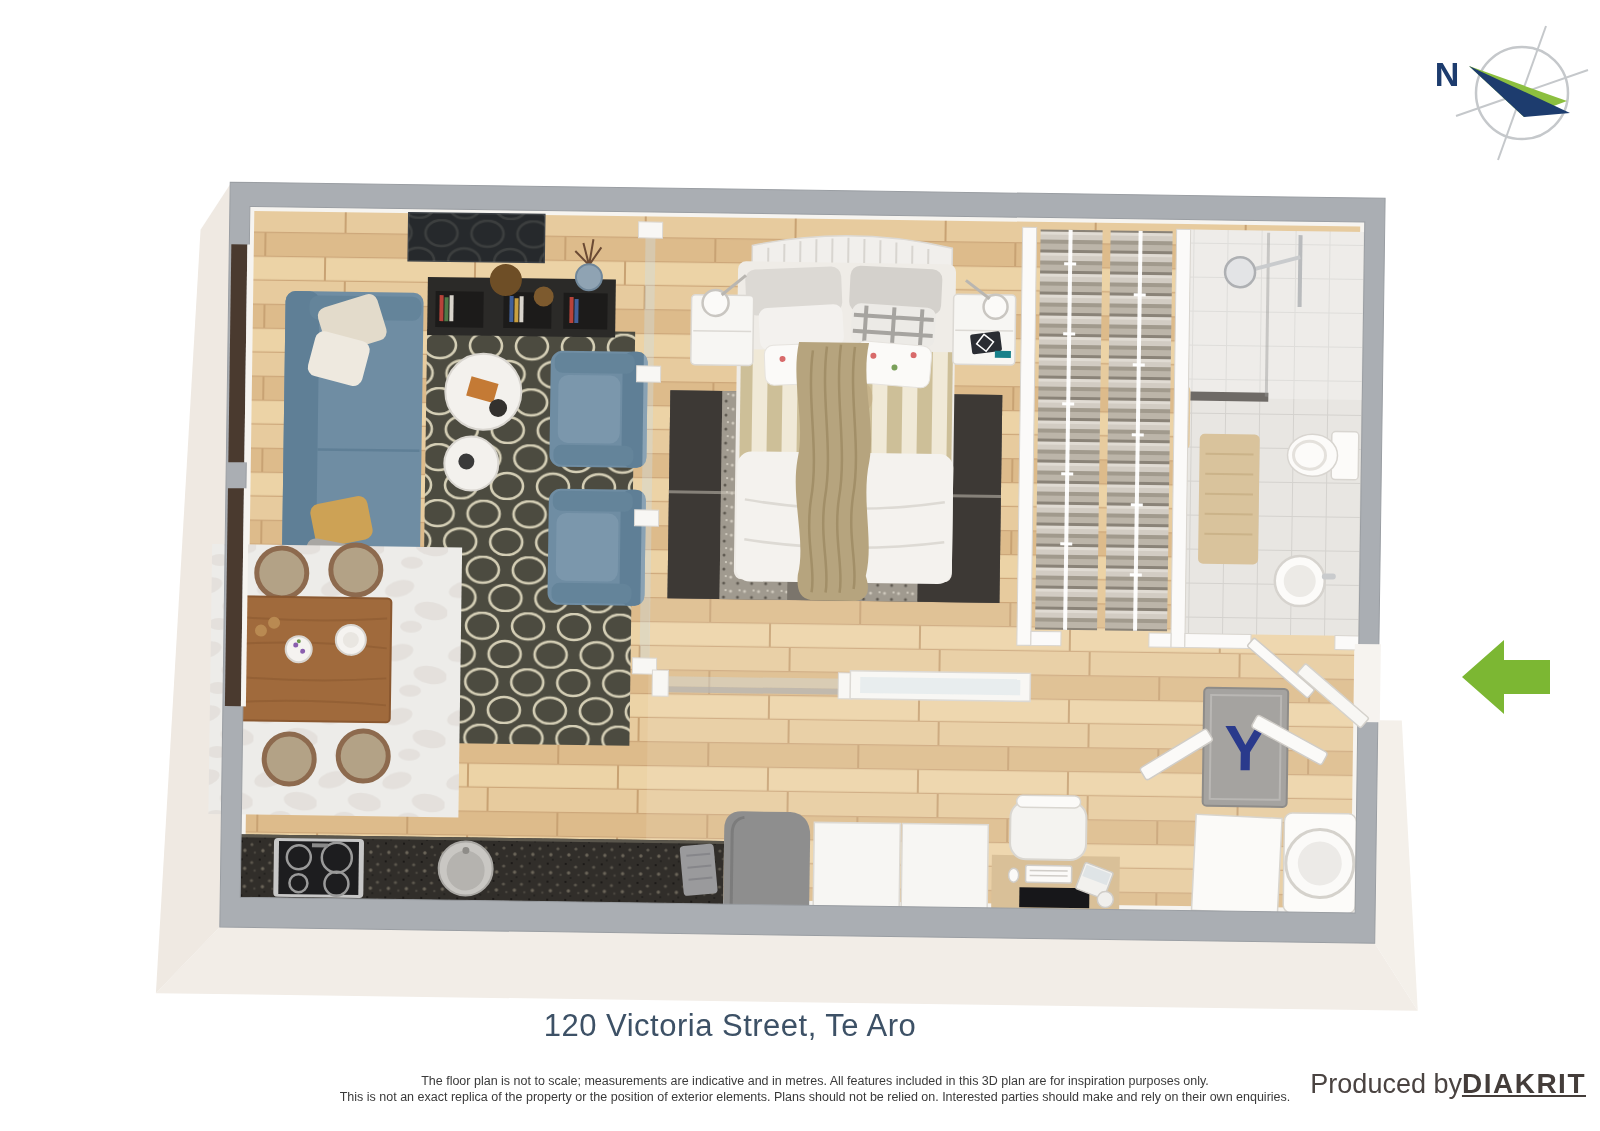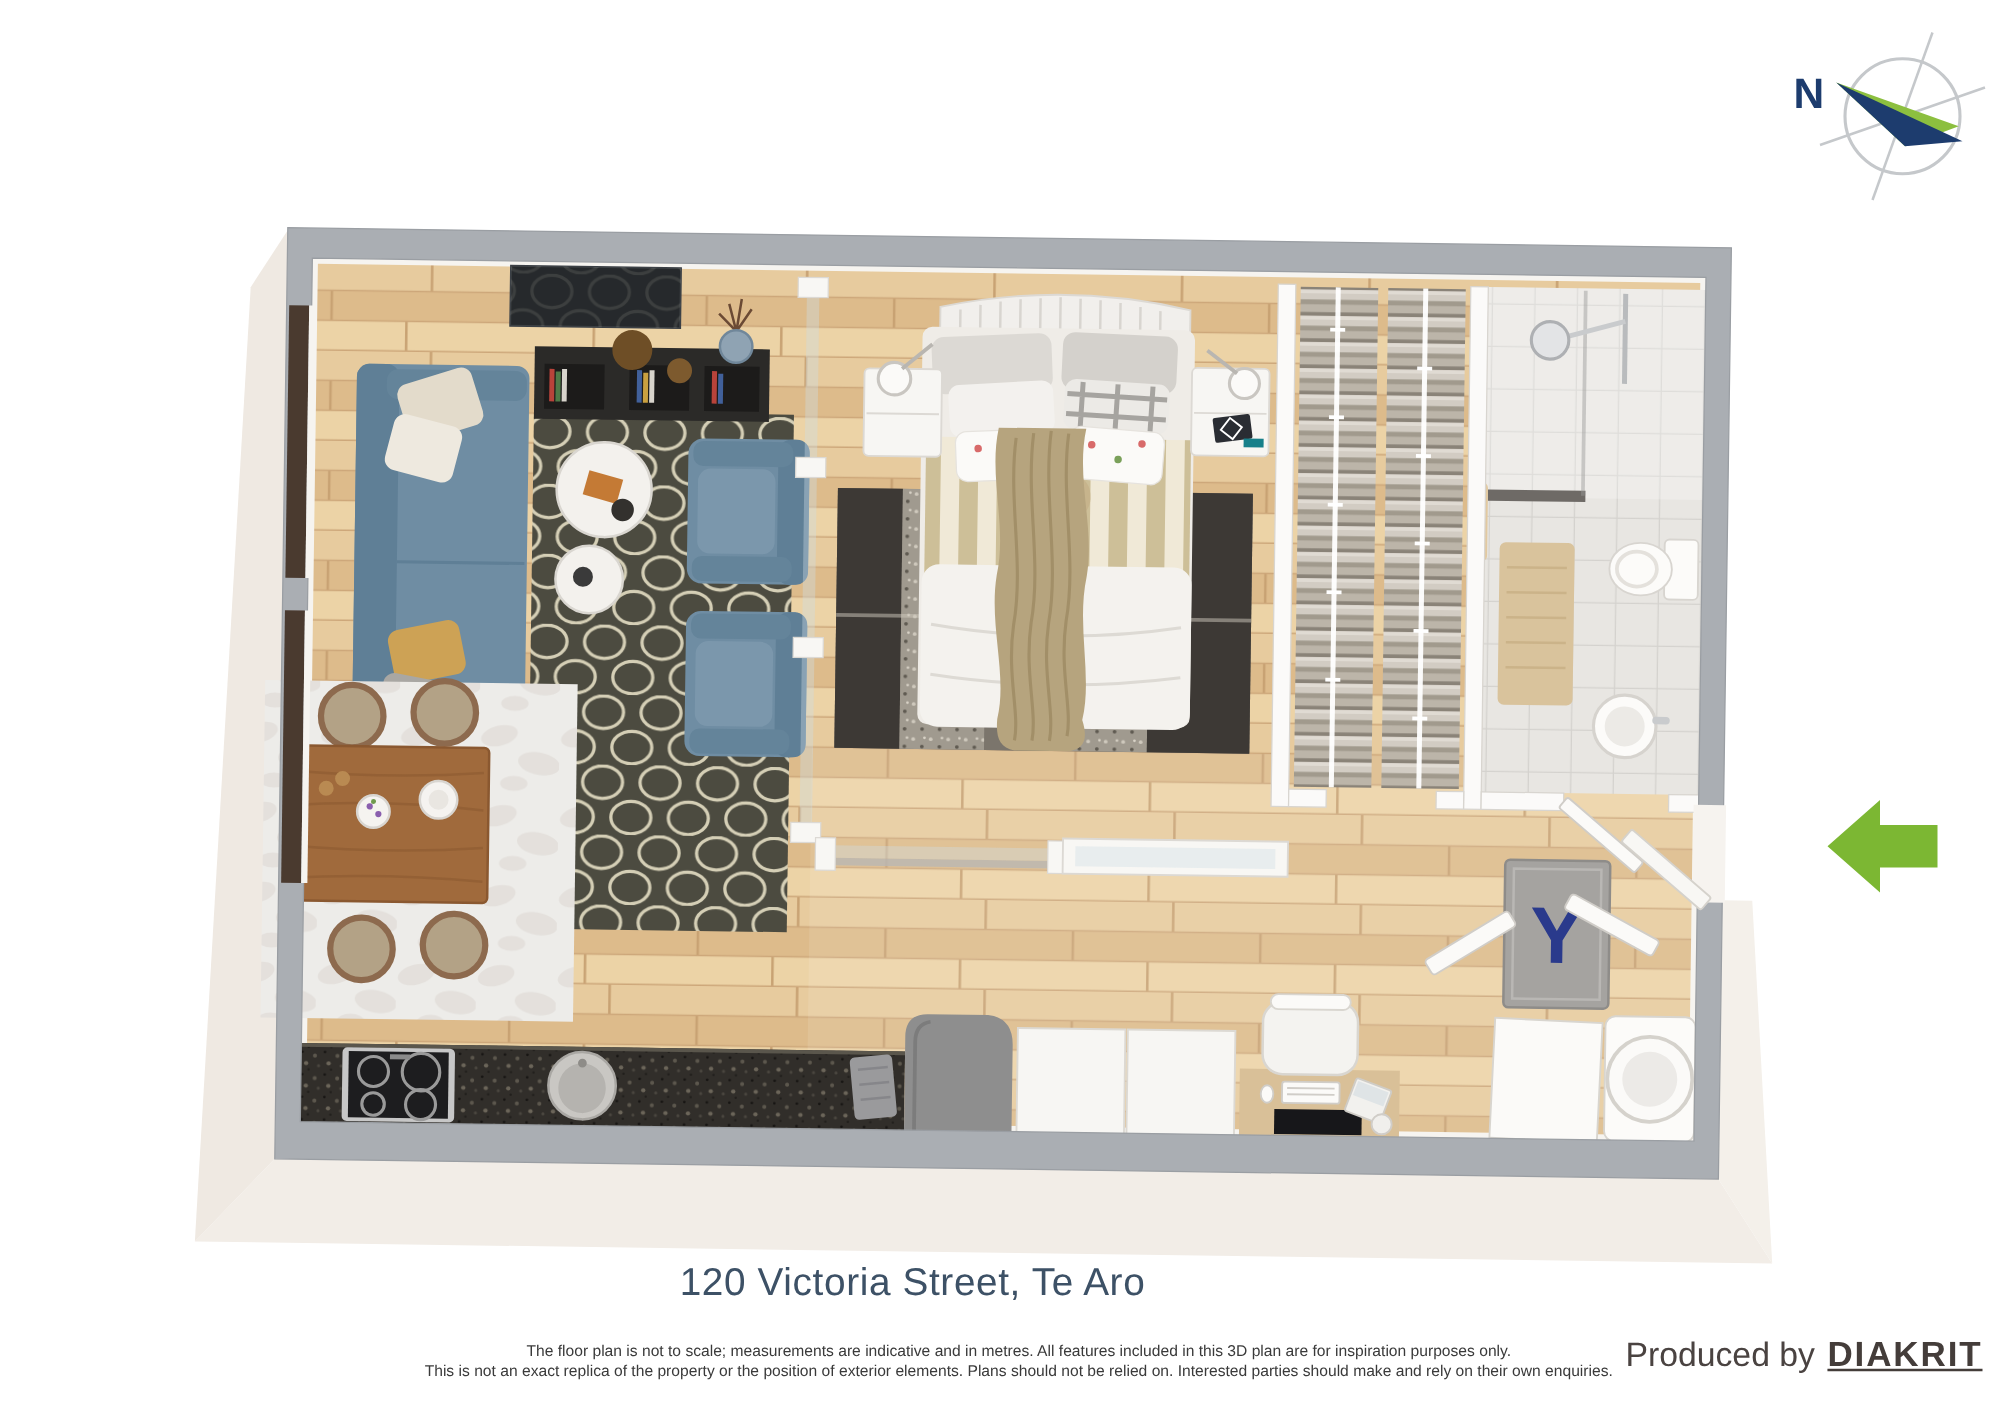--- a/index.html
+++ b/index.html
@@ -8,21 +8,21 @@
   #plan-svg{position:absolute;left:0;top:0;}
   .footer-title{
     position:absolute;left:0;top:1008px;width:1460px;text-align:center;
     font-size:31px;color:#3d5166;letter-spacing:.5px;
   }
   .disclaimer{
     position:absolute;left:0;top:1074px;width:1630px;text-align:center;
     font-size:12.5px;line-height:15.5px;color:#3a3a3a;
   }
   .produced{
-    position:absolute;right:14px;top:1068px;display:flex;align-items:baseline;gap:10px;
+    position:absolute;right:14px;top:1068px;display:flex;align-items:baseline;
     color:#4a4341;
   }
   .produced .pby{font-size:27px;}
   .produced .brand{font-size:28px;font-weight:bold;letter-spacing:1.5px;color:#443d3a;text-decoration:underline;}
 </style>
 </head>
 <body>
 
 <div id="page">
 

